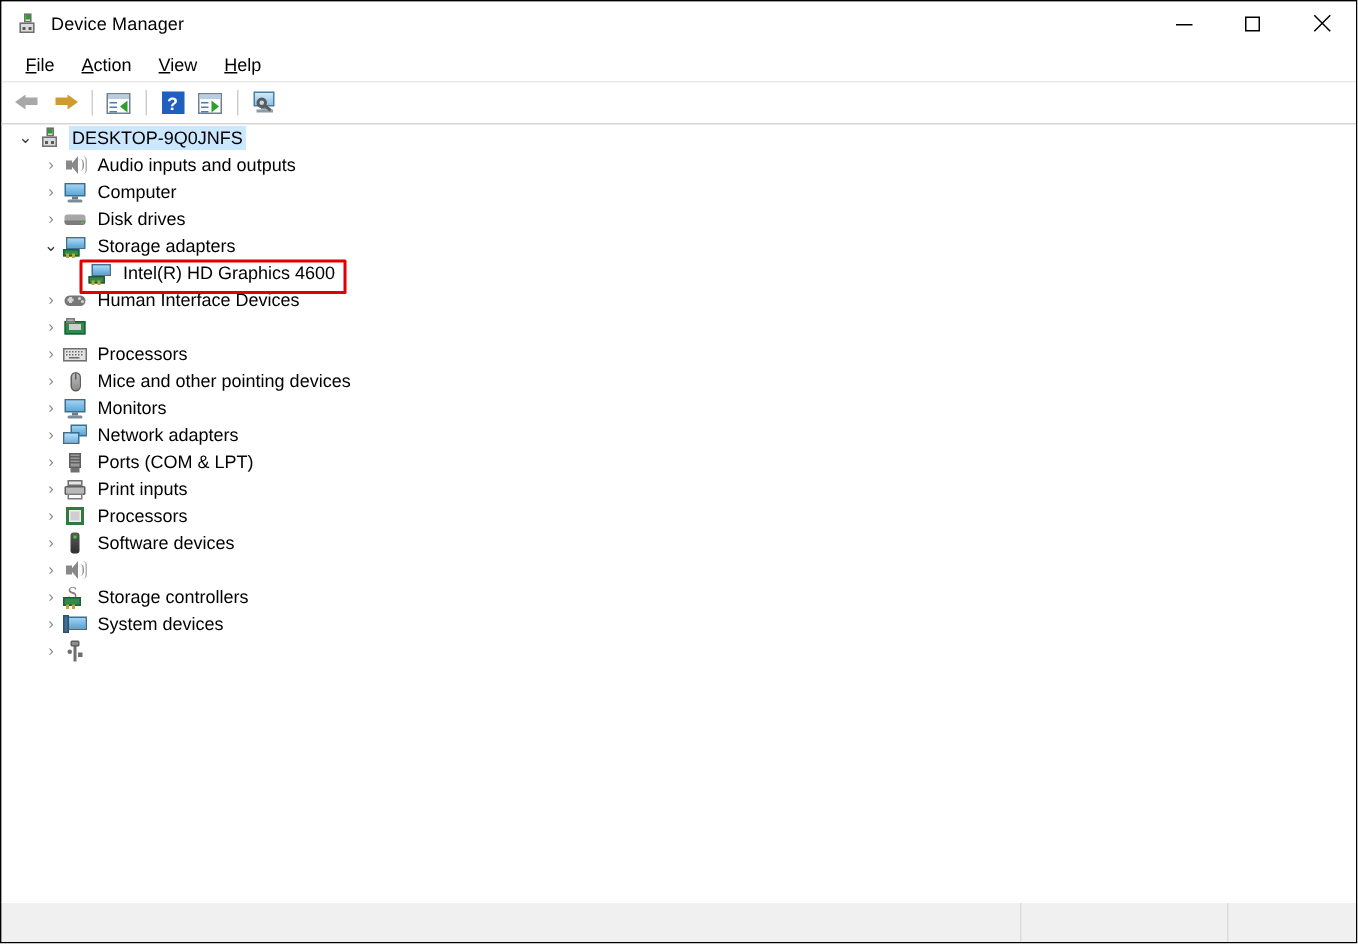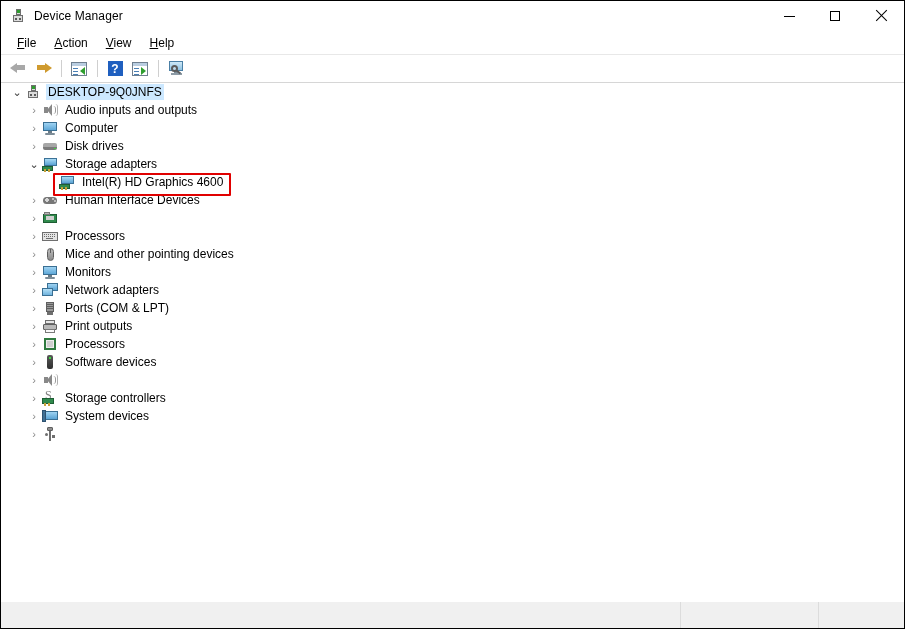--- a/index.html
+++ b/index.html
@@ -579,21 +579,21 @@
       <div class="lbl">Ports (COM &amp; LPT)</div>
     </div>
 
     <div class="row indent-1">
       <div class="chev">›</div>
       <div class="ico">
         <div class="ic pr-top"></div>
           <div class="ic pr-body"></div>
           <div class="ic pr-out"></div>
       </div>
-      <div class="lbl">Print outputs</div>
+      <div class="lbl">Print inputs</div>
     </div>
 
     <div class="row indent-1">
       <div class="chev">›</div>
       <div class="ico">
         <div class="ic cpu-body"></div>
           <div class="ic cpu-core"></div>
       </div>
       <div class="lbl">Processors</div>
     </div>

